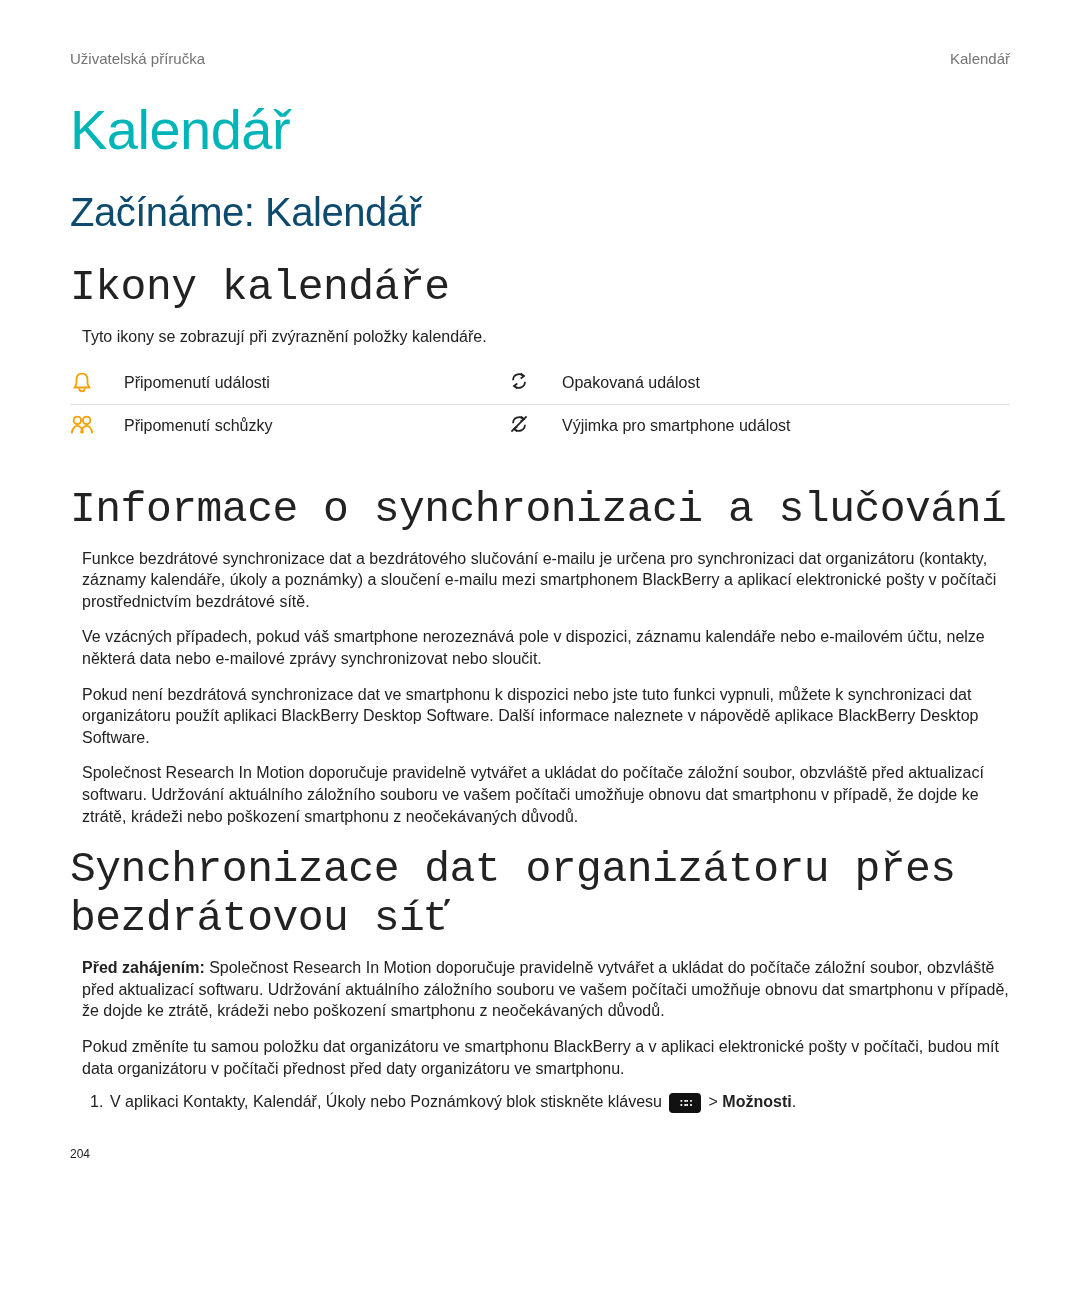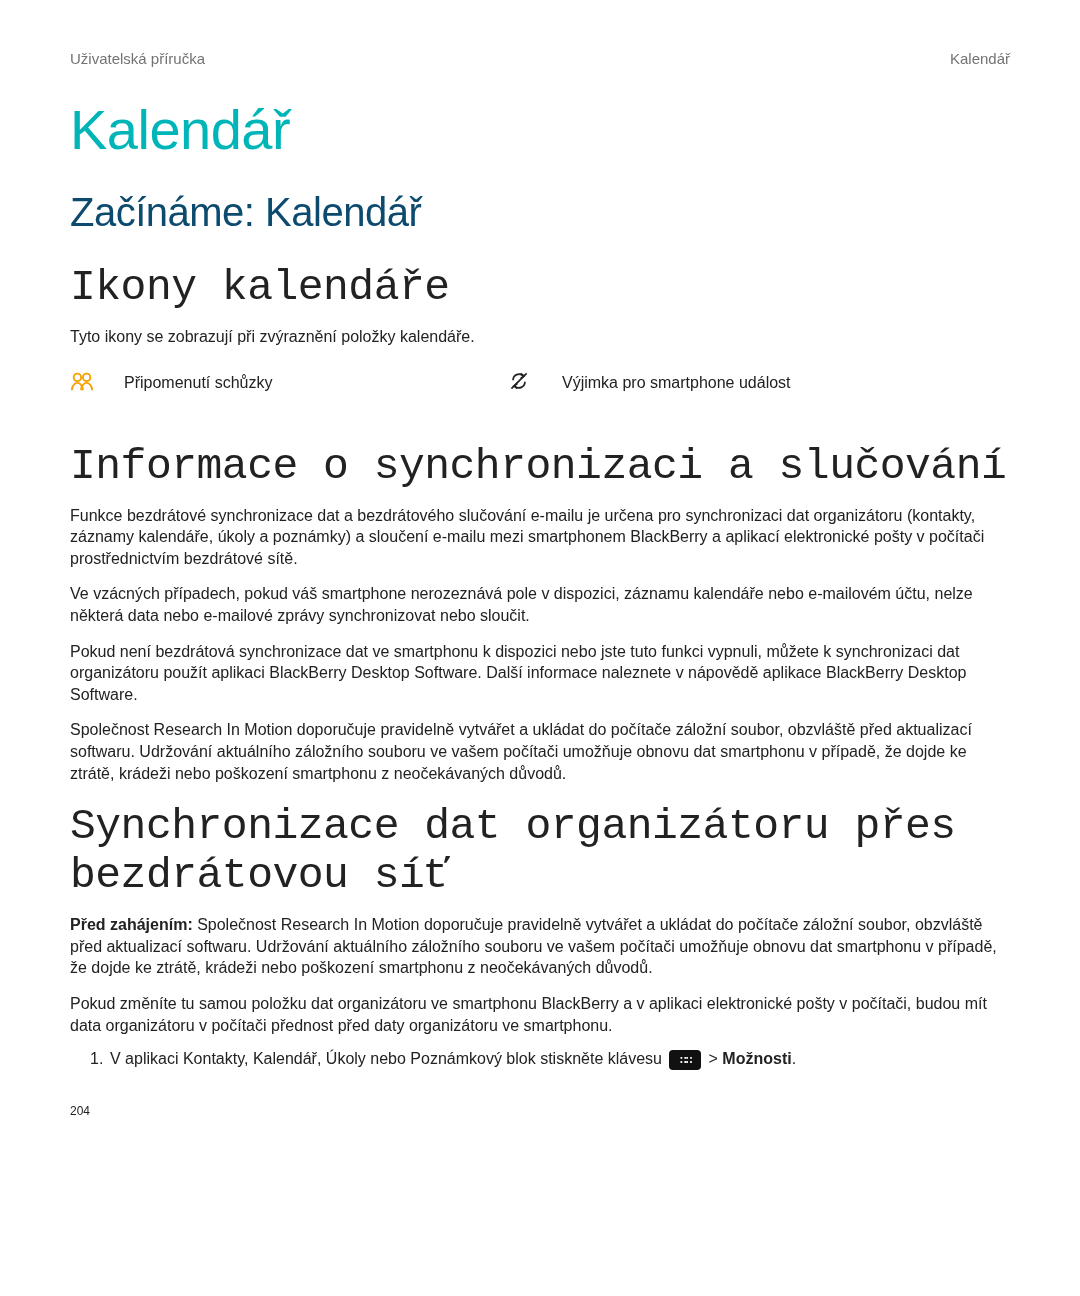--- a/index.html
+++ b/index.html
@@ -36,21 +36,21 @@
   h3.sub {
     font-weight: 300;
     font-size: 43px;
     margin: 0 0 14px 0;
     letter-spacing: -0.5px;
     font-family: Liberation Mono, monospace;
   }
   p {
     font-size: 16px;
     line-height: 1.35;
-    margin: 0 0 14px 0;
+    margin: 0 0 14px 12px;
     font-weight: 400;
   }
   .icons-table {
     width: 100%;
     margin-bottom: 38px;
     border-collapse: collapse;
   }
   .icons-table td {
     padding: 8px 4px 8px 0;
     vertical-align: middle;
@@ -150,20 +150,30 @@
 
 <h1 class="main">Kalendář</h1>
 
 <h2 class="section">Začínáme: Kalendář</h2>
 
 <h3 class="sub">Ikony kalendáře</h3>
 <p>Tyto ikony se zobrazují při zvýraznění položky kalendáře.</p>
 
 <table class="icons-table">
   <tbody>
+      <tr>
+    <td class="icon-cell"><span class="icon-wrap"><svg viewBox="0 0 26 26" width="24" height="24">
+              <use href="#ico-bell"></use>
+            </svg></span></td>
+    <td class="label-cell">Připomenutí události</td>
+    <td class="icon-cell"><span class="icon-wrap"><svg viewBox="0 0 26 26" width="22" height="22">
+              <use href="#ico-recur"></use>
+            </svg></span></td>
+    <td>Opakovaná událost</td>
+  </tr>
   <tr>
     <td class="icon-cell"><span class="icon-wrap"><svg viewBox="0 0 26 26" width="24" height="24">
               <use href="#ico-people"></use>
             </svg></span></td>
     <td class="label-cell">Připomenutí schůzky</td>
     <td class="icon-cell"><span class="icon-wrap"><svg viewBox="0 0 26 26" width="22" height="22">
               <use href="#ico-recur-except"></use>
             </svg></span></td>
     <td>Výjimka pro smartphone událost</td>
   </tr>

